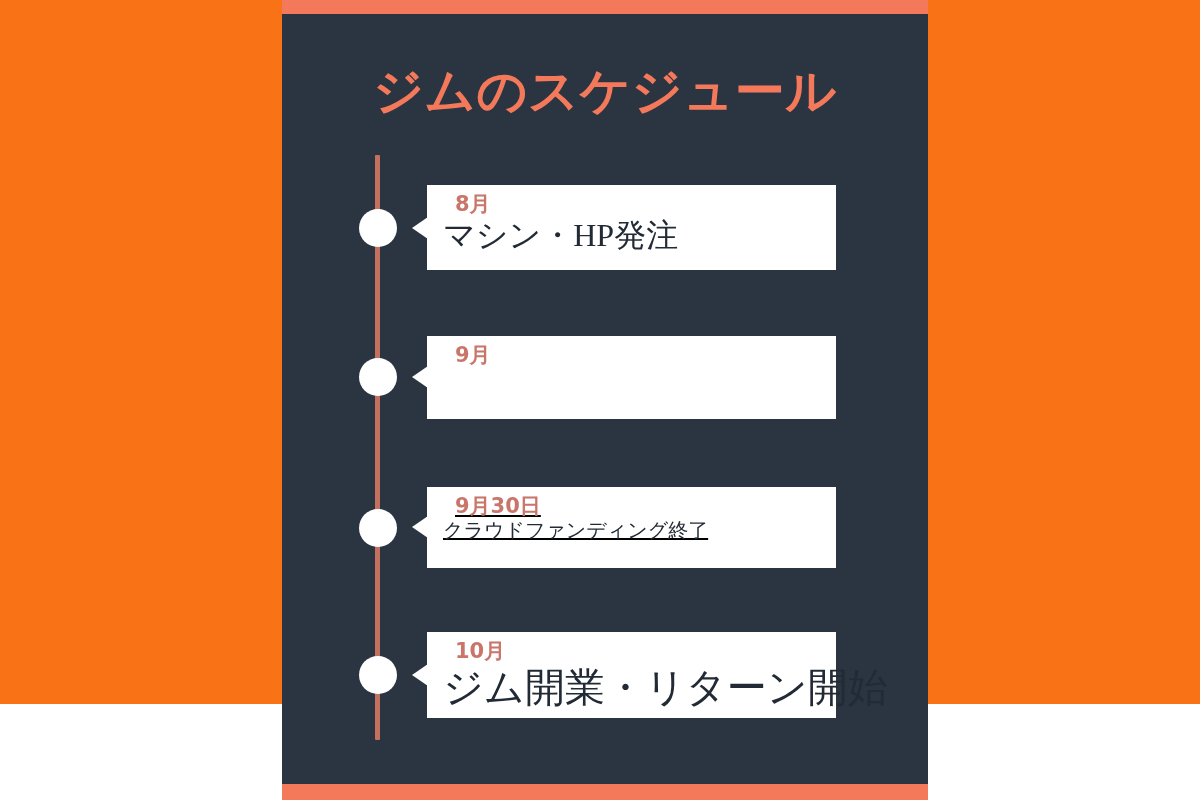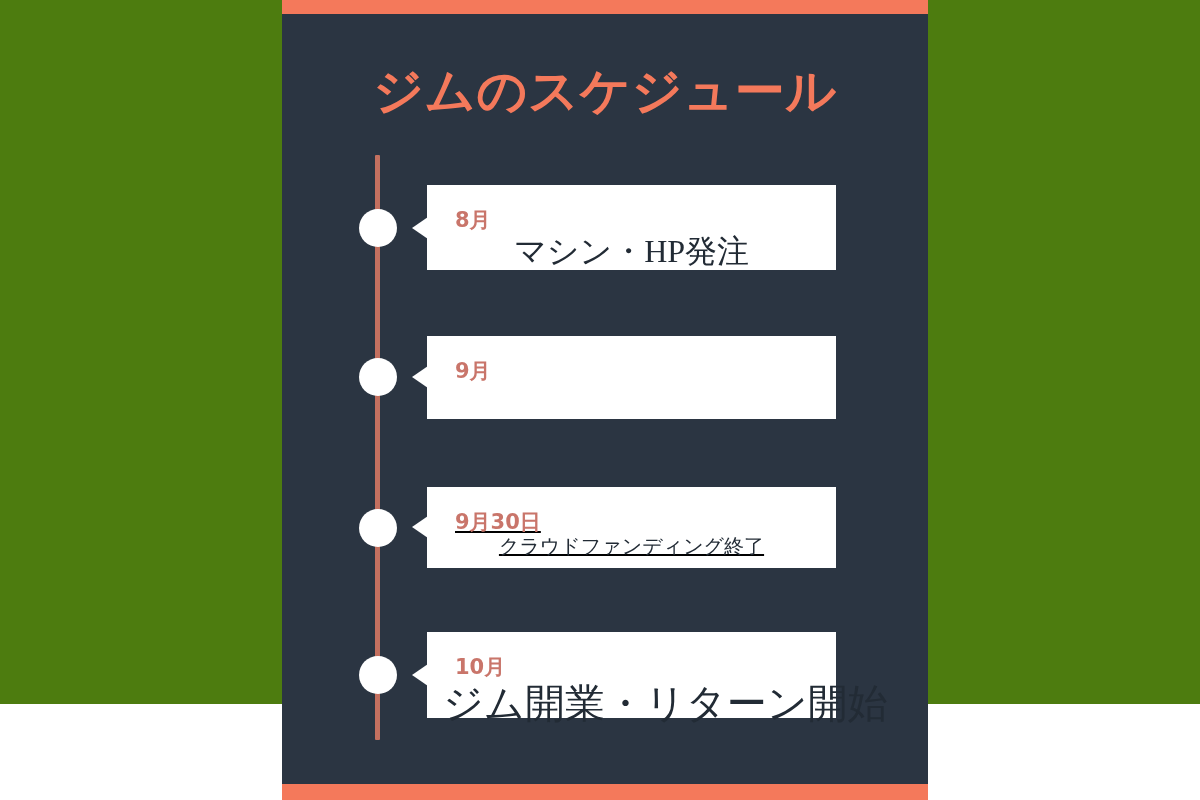--- a/index.html
+++ b/index.html
@@ -12,21 +12,21 @@
     height: 800px;
     background: #ffffff;
     font-family: "Liberation Sans", "DejaVu Sans", sans-serif;
     overflow: hidden;
   }
 
   #canvas {
     position: relative;
     width: 1200px;
     height: 704px;
-    background: #4d7c0f;
+    background: #f97316;
   }
 
   
   #panel {
     position: absolute;
     left: 282px;
     top: 0;
     width: 646px;
     height: 800px;
     background: #2b3542;
@@ -86,21 +86,21 @@
     border-radius: 50%;
     background: #ffffff;
   }
 
   .card {
     position: absolute;
     left: 145px;         
     width: 409px;        
     background: #ffffff;
     box-sizing: border-box;
-    padding: 25px 16px 12px 16px;
+    padding: 9px 16px 12px 16px;
   }
 
   
   .card::before {
     content: "";
     position: absolute;
     left: -15px;
     width: 0;
     height: 0;
     border-top: 11px solid transparent;
@@ -116,21 +116,21 @@
     margin: 0 0 2px 12px;
     font-family: "DejaVu Sans", "Liberation Sans", sans-serif;
   }
 
   .card-text {
     color: #222b35;
     font-size: 32px;
     font-weight: normal;
     line-height: 1.18;
     margin: 0;
-    text-align: center;
+    text-align: left;
     white-space: nowrap;
     font-family: "Liberation Serif", "DejaVu Serif", serif;
   }
 
   
   #item-1 { top: 228px; }
   #item-1 .card { top: -43px; height: 85px; }
   #item-1 .card::before { top: 32px; }
 
   #item-2 { top: 377px; }

